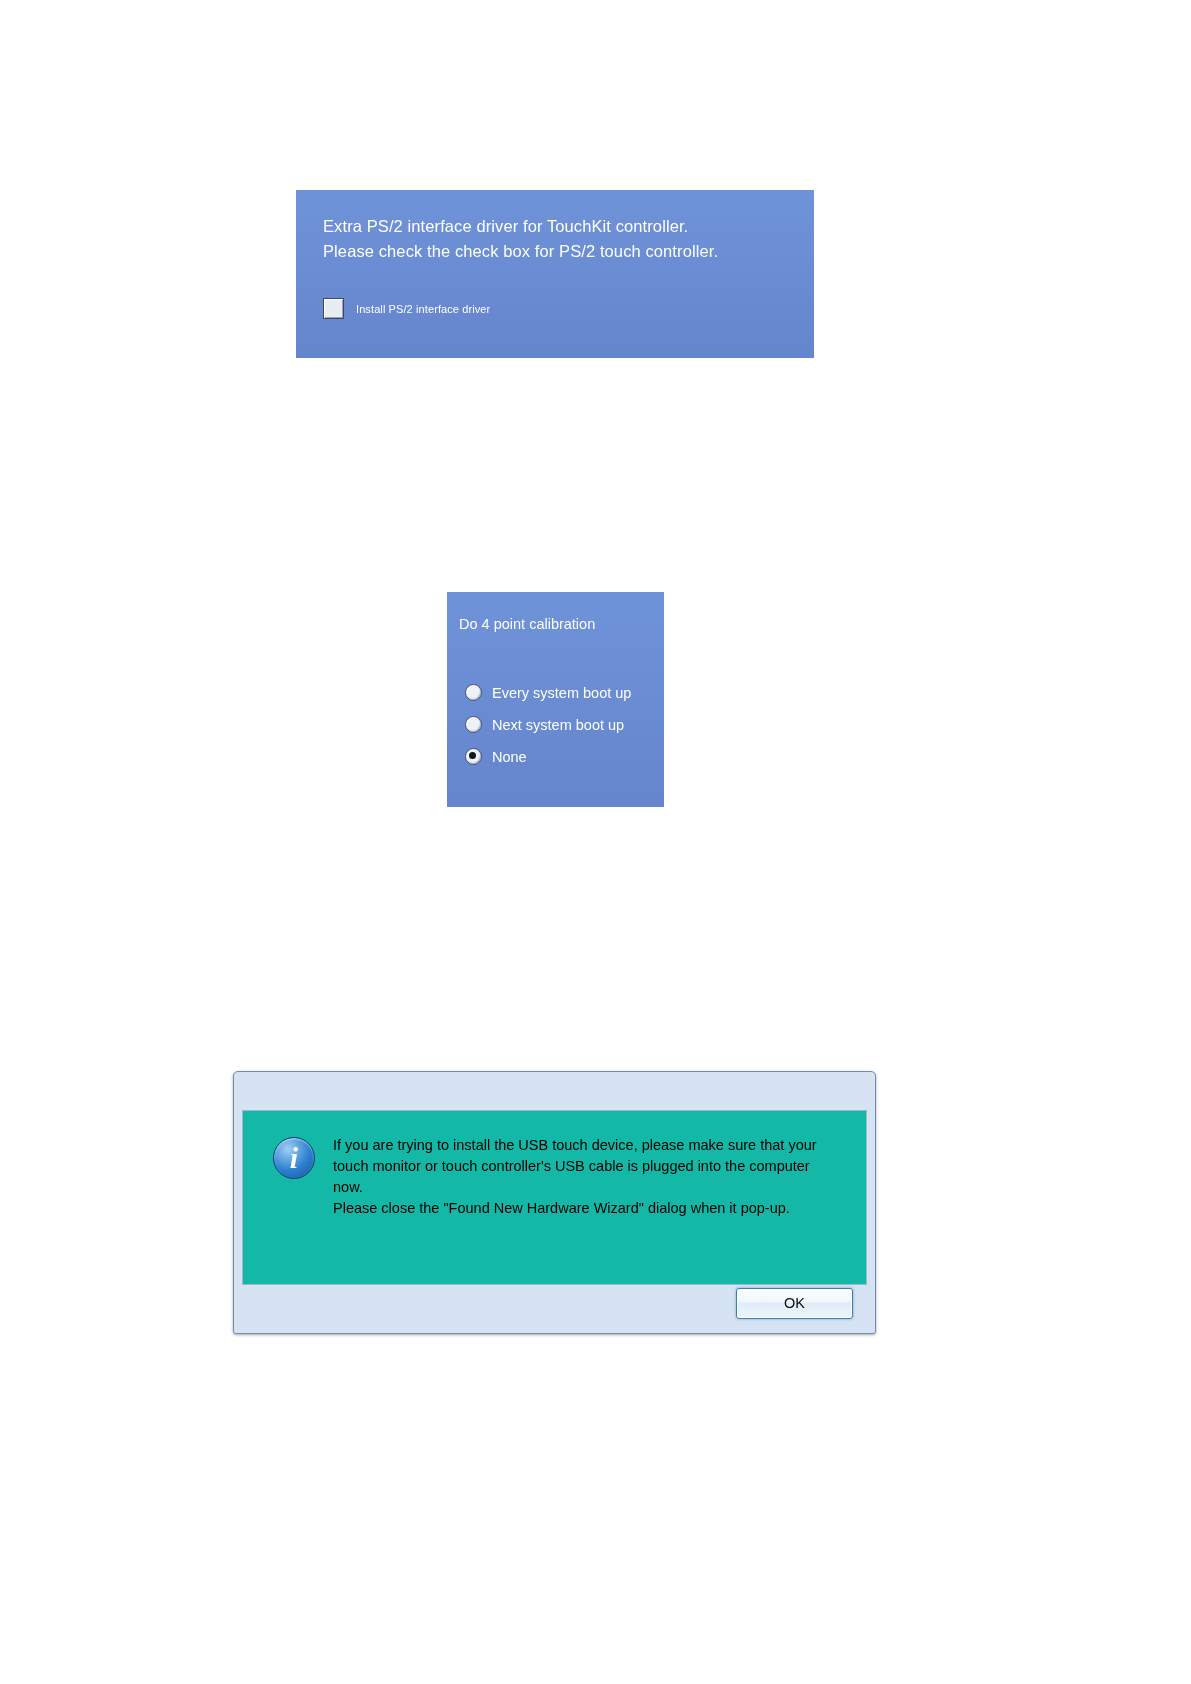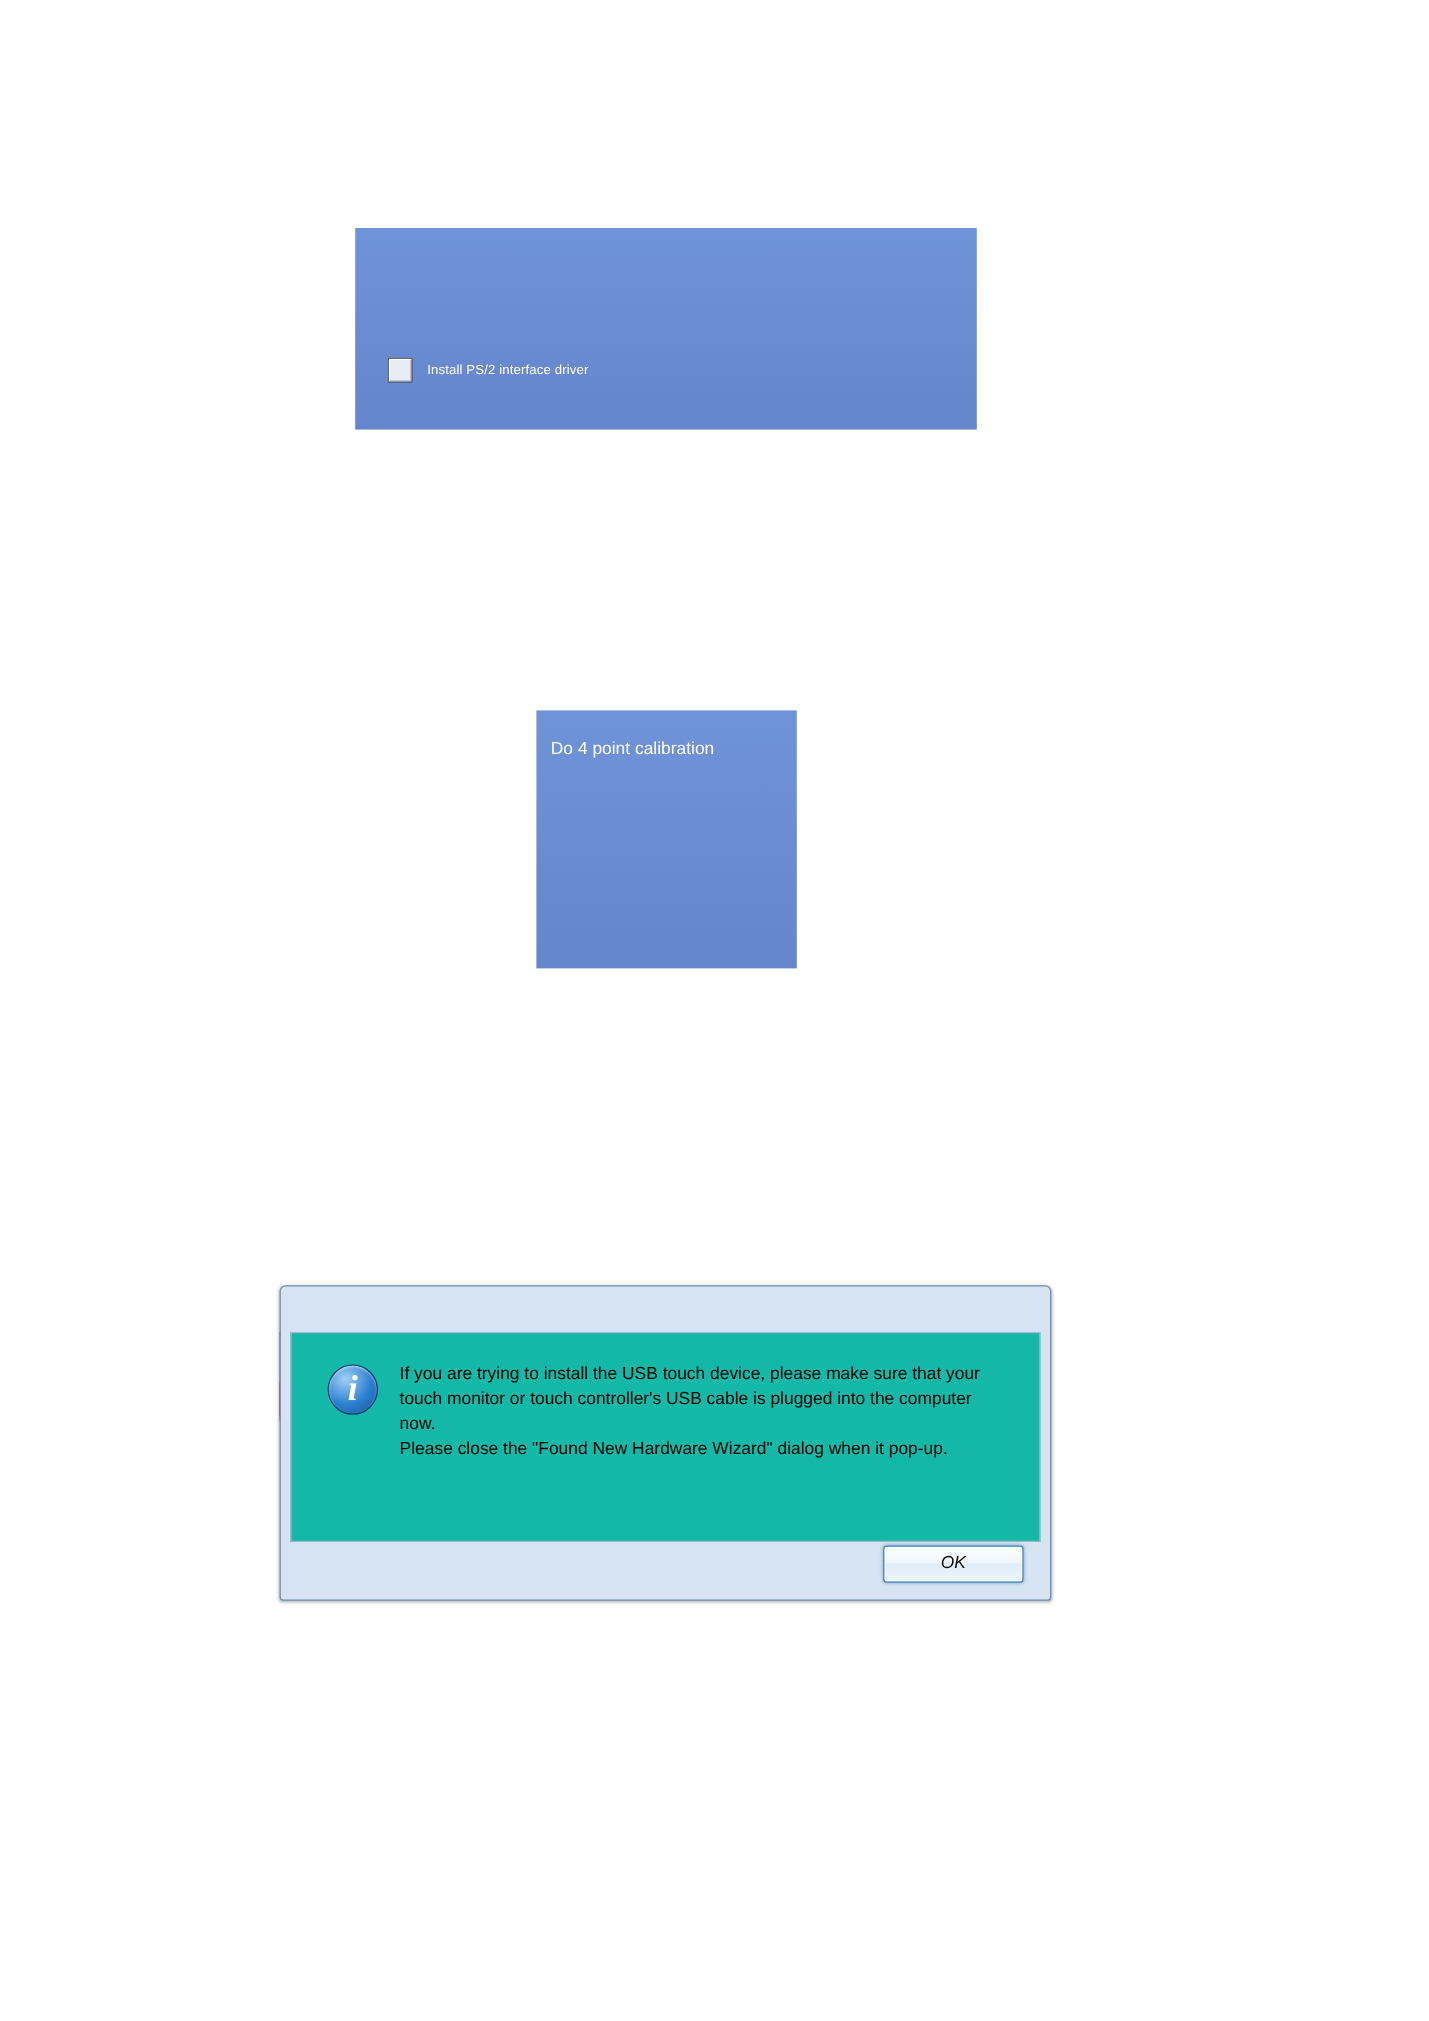--- a/index.html
+++ b/index.html
@@ -195,21 +195,20 @@
     font-size: 14.5px;
     line-height: 21px;
     white-space: pre-line;
   }
   .dialog-footer {
     position: absolute;
     left: 0;
     top: 214px;
     width: 641px;
     height: 47px;
-    font-style: italic;
   }
   .ok-button {
     position: absolute;
     right: 22px;
     top: 2px;
     width: 115px;
     height: 29px;
     border-radius: 3px;
     background: linear-gradient(180deg, #fdfefe 0%, #eff6fb 45%, #dfecf7 50%, #eef6fc 100%);
     border: 1px solid #3c7fb1;
@@ -233,28 +232,44 @@
     top: 1152px;
     width: 4px;
     height: 32px;
     background: #b63a2e;
   }
 </style>
 </head>
 <body>
 
 <div class="ps2-panel">
+  <div class="ps2-text">Extra PS/2 interface driver for TouchKit controller.
+Please check the check box for PS/2 touch controller.</div>
   <div class="ps2-checkrow">
     <span class="checkbox-ui"></span>
     <span class="ps2-checklabel">Install PS/2 interface driver</span>
   </div>
 </div>
 
 <div class="calib-panel">
   <div class="calib-title">Do 4 point calibration</div>
+  <div class="radio-list">
+    <div class="radio-row">
+      <span class="radio-ui"></span>
+      <span class="radio-label">Every system boot up</span>
+    </div>
+    <div class="radio-row">
+      <span class="radio-ui"></span>
+      <span class="radio-label">Next system boot up</span>
+    </div>
+    <div class="radio-row">
+      <span class="radio-ui checked"></span>
+      <span class="radio-label">None</span>
+    </div>
+  </div>
 </div>
 
 <div class="edge-artifact-blue"></div>
 <div class="edge-artifact-red"></div>
 
 <div class="dialog">
   <div class="dialog-body">
     <span class="info-icon"></span>
     <div class="dialog-message">If you are trying to install the USB touch device, please make sure that your touch monitor or touch controller's USB cable is plugged into the computer now.
 Please close the "Found New Hardware Wizard" dialog when it pop-up.</div>

